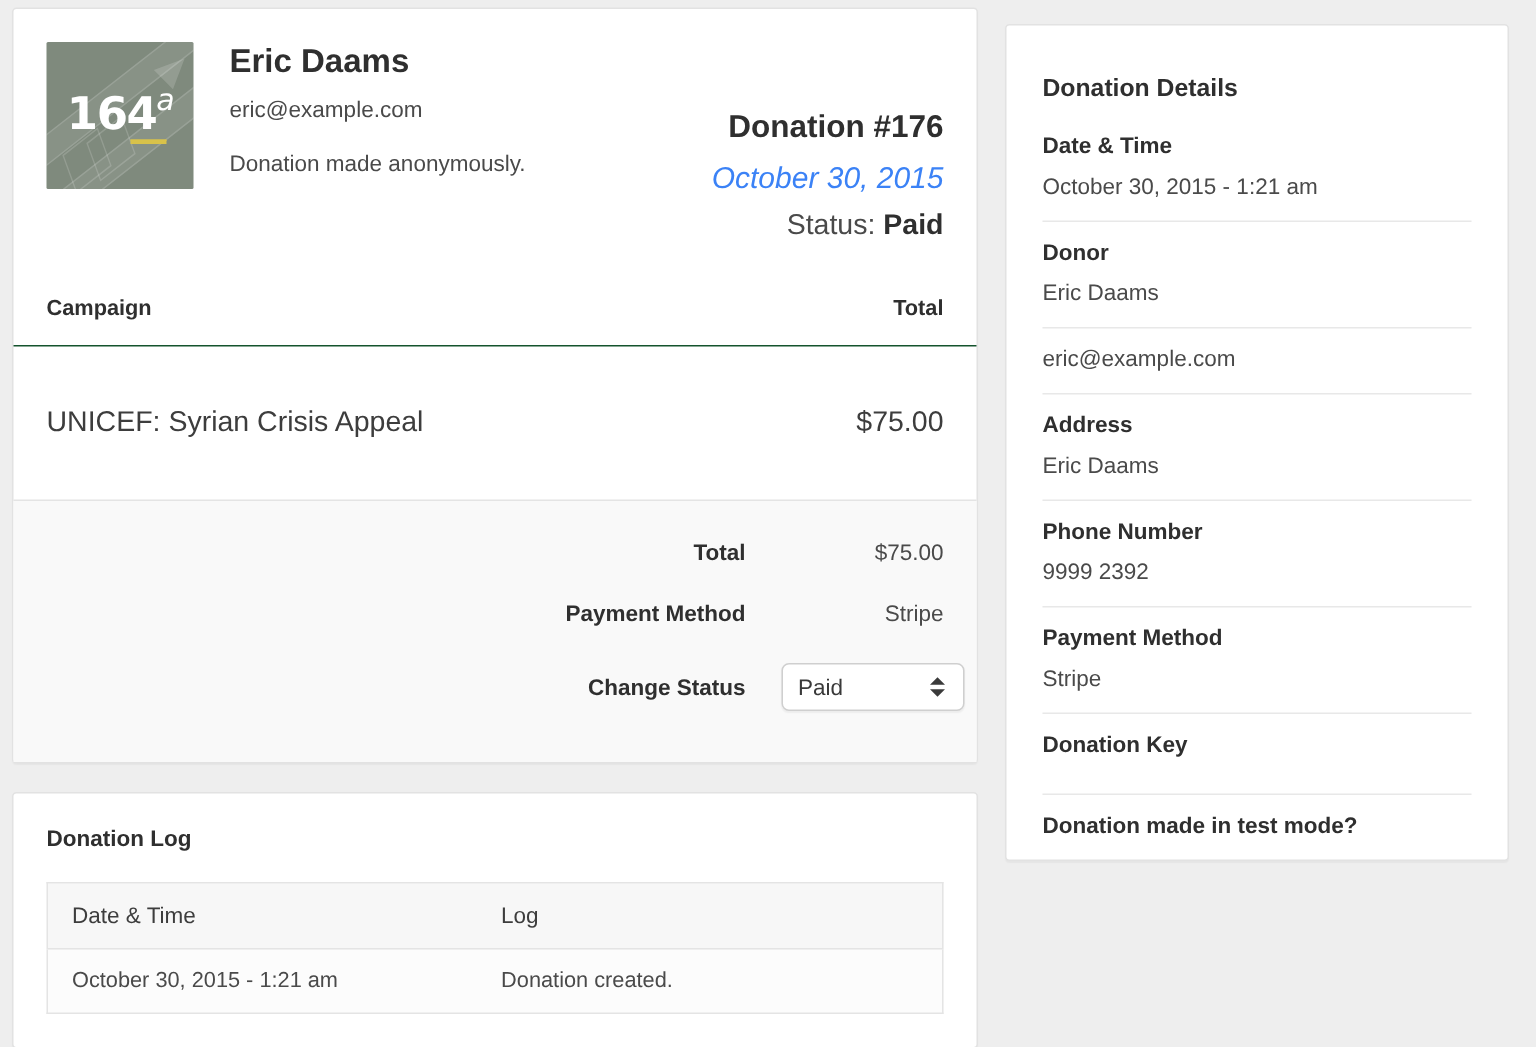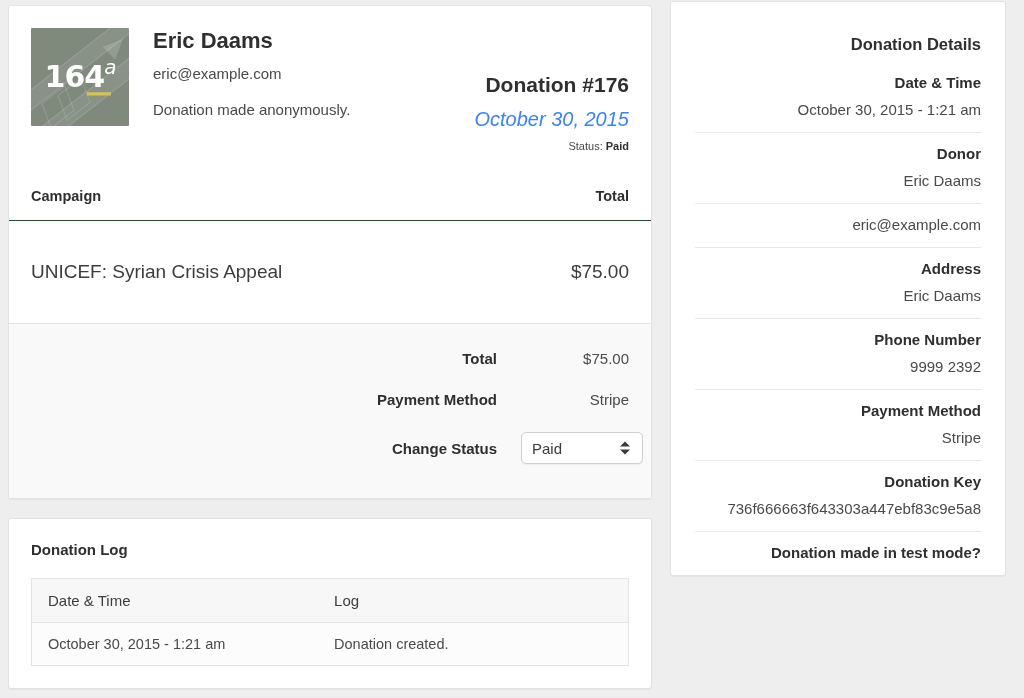--- a/index.html
+++ b/index.html
@@ -150,21 +150,21 @@
     margin-top: 44px;
   }
   .meta .date {
     font-size: 20px;
     color: #3b82f6;
     margin-bottom: 9px;
     white-space: nowrap;
     font-style: italic;
   }
   .meta .status {
-    font-size: 11px;
+    font-size: 19px;
     color: #4a4a4a;
     white-space: nowrap;
   }
   .meta .status b { color: #2f2f2f; font-weight: bold; }
 
   
   .items-head {
     display: flex;
     justify-content: space-between;
     padding: 10px 22px 16px 22px;
@@ -276,22 +276,21 @@
     font-size: 14.5px;
     color: #4a4a4a;
     padding: 13px 16px;
     background: #fcfcfc;
   }
   .log-table th.c2, .log-table td.c2 { width: 52%; }
 
   
   .side-col {
     width: 356px;
-    padding: 1px 10px 0 10px;
-    text-align: right;
+    padding: 16px 10px 0 10px;
   }
   .side-card { padding: 0 24px; }
   .side-title {
     font-size: 16.5px;
     font-weight: bold;
     color: #2f2f2f;
     padding: 33px 0 20px 0;
   }
   .side-field {
     padding: 12px 0 14px 0;
@@ -437,21 +436,20 @@
         <div class="v">9999 2392</div>
       </div>
 
       <div class="side-field">
         <div class="k">Payment Method</div>
         <div class="v">Stripe</div>
       </div>
 
       <div class="side-field">
         <div class="k">Donation Key</div>
-        <div class="v">736f666663f643303a447ebf83c9e5a8</div>
       </div>
 
       <div class="side-field last">
         <div class="k">Donation made in test mode?</div>
       </div>
     </div>
   </div>
 
 </div>
 

